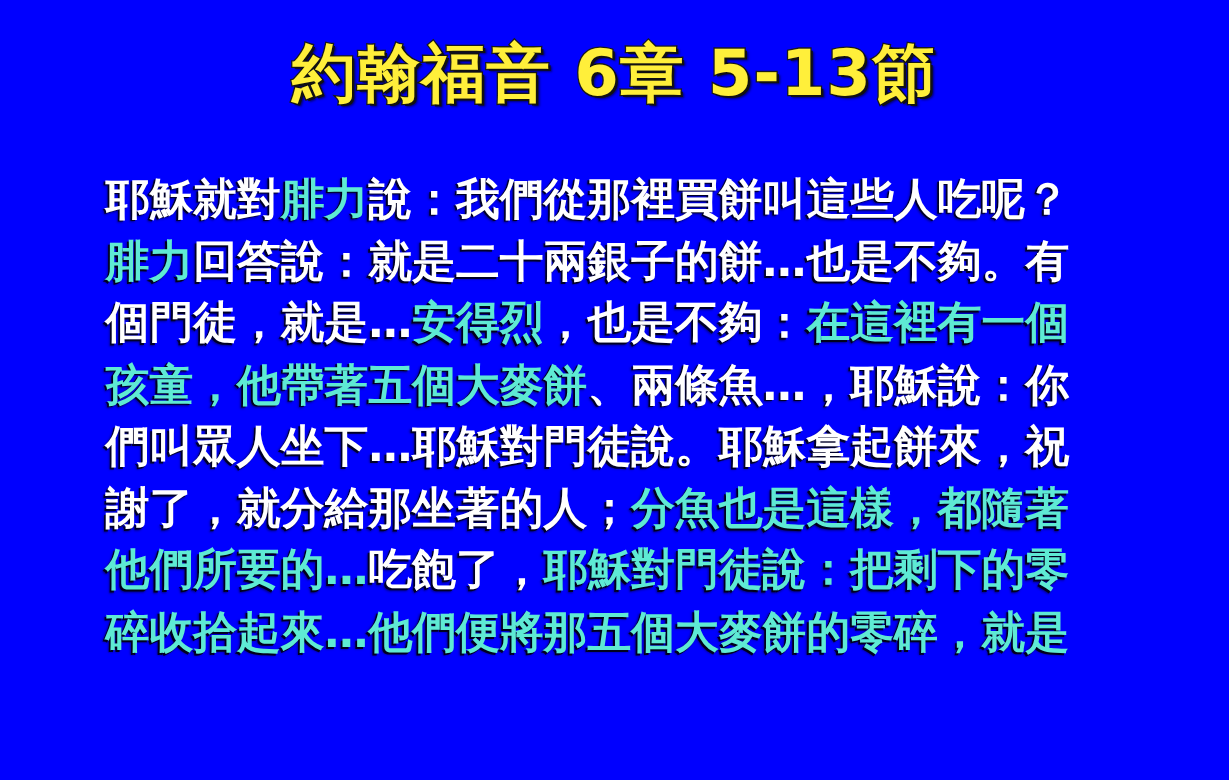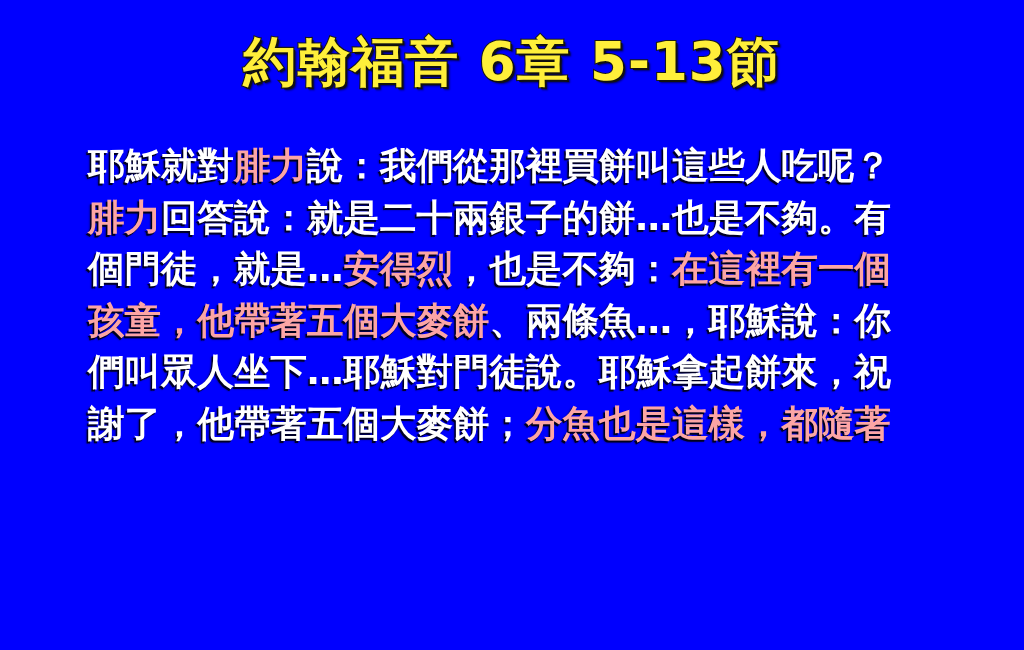--- a/index.html
+++ b/index.html
@@ -57,35 +57,37 @@
     display: inline;
   }
   .white {
     color: #ffffff;
     text-shadow:
       -1.5px 1.5px 0 rgba(0,0,0,0.75),
       -2px 2px 2px rgba(0,0,0,0.45);
     margin-top: 15px;
   }
   .yellow {
-    color: #fca5a5;
+    color: #5eead4;
     text-shadow:
       -1.5px 1.5px 0 rgba(0,0,0,0.8),
       -2px 2px 2px rgba(0,0,0,0.5);
   }
 </style>
 </head>
 <body>
 
 <div id="slide">
 
   <div id="title">約翰福音 6章 5-13節</div>
 
   <div id="body-text">
       <div class="line"><span class="seg white">耶穌就對</span><span class="seg yellow">腓力</span><span class="seg white">說：我們從那裡買餅叫這些人吃呢？</span></div>
       <div class="line"><span class="seg yellow">腓力</span><span class="seg white">回答說：就是二十兩銀子的餅…也是不夠。有</span></div>
       <div class="line"><span class="seg white">個門徒，就是…</span><span class="seg yellow">安得烈</span><span class="seg white">，也是不夠：</span><span class="seg yellow">在這裡有一個</span></div>
       <div class="line"><span class="seg yellow">孩童，他帶著五個大麥餅</span><span class="seg white">、兩條魚…，耶穌說：你</span></div>
       <div class="line"><span class="seg white">們叫眾人坐下…耶穌對門徒說。耶穌拿起餅來，祝</span></div>
-      <div class="line"><span class="seg white">謝了，他帶著五個大麥餅；</span><span class="seg yellow">分魚也是這樣，都隨著</span></div>
+      <div class="line"><span class="seg white">謝了，就分給那坐著的人；</span><span class="seg yellow">分魚也是這樣，都隨著</span></div>
+      <div class="line"><span class="seg yellow">他們所要的…</span><span class="seg white">吃飽了，</span><span class="seg yellow">耶穌對門徒說：把剩下的零</span></div>
+      <div class="line"><span class="seg yellow">碎收拾起來…他們便將那五個大麥餅的零碎，就是</span></div>
     </div>
 
 </div>
 
 </body></html>

